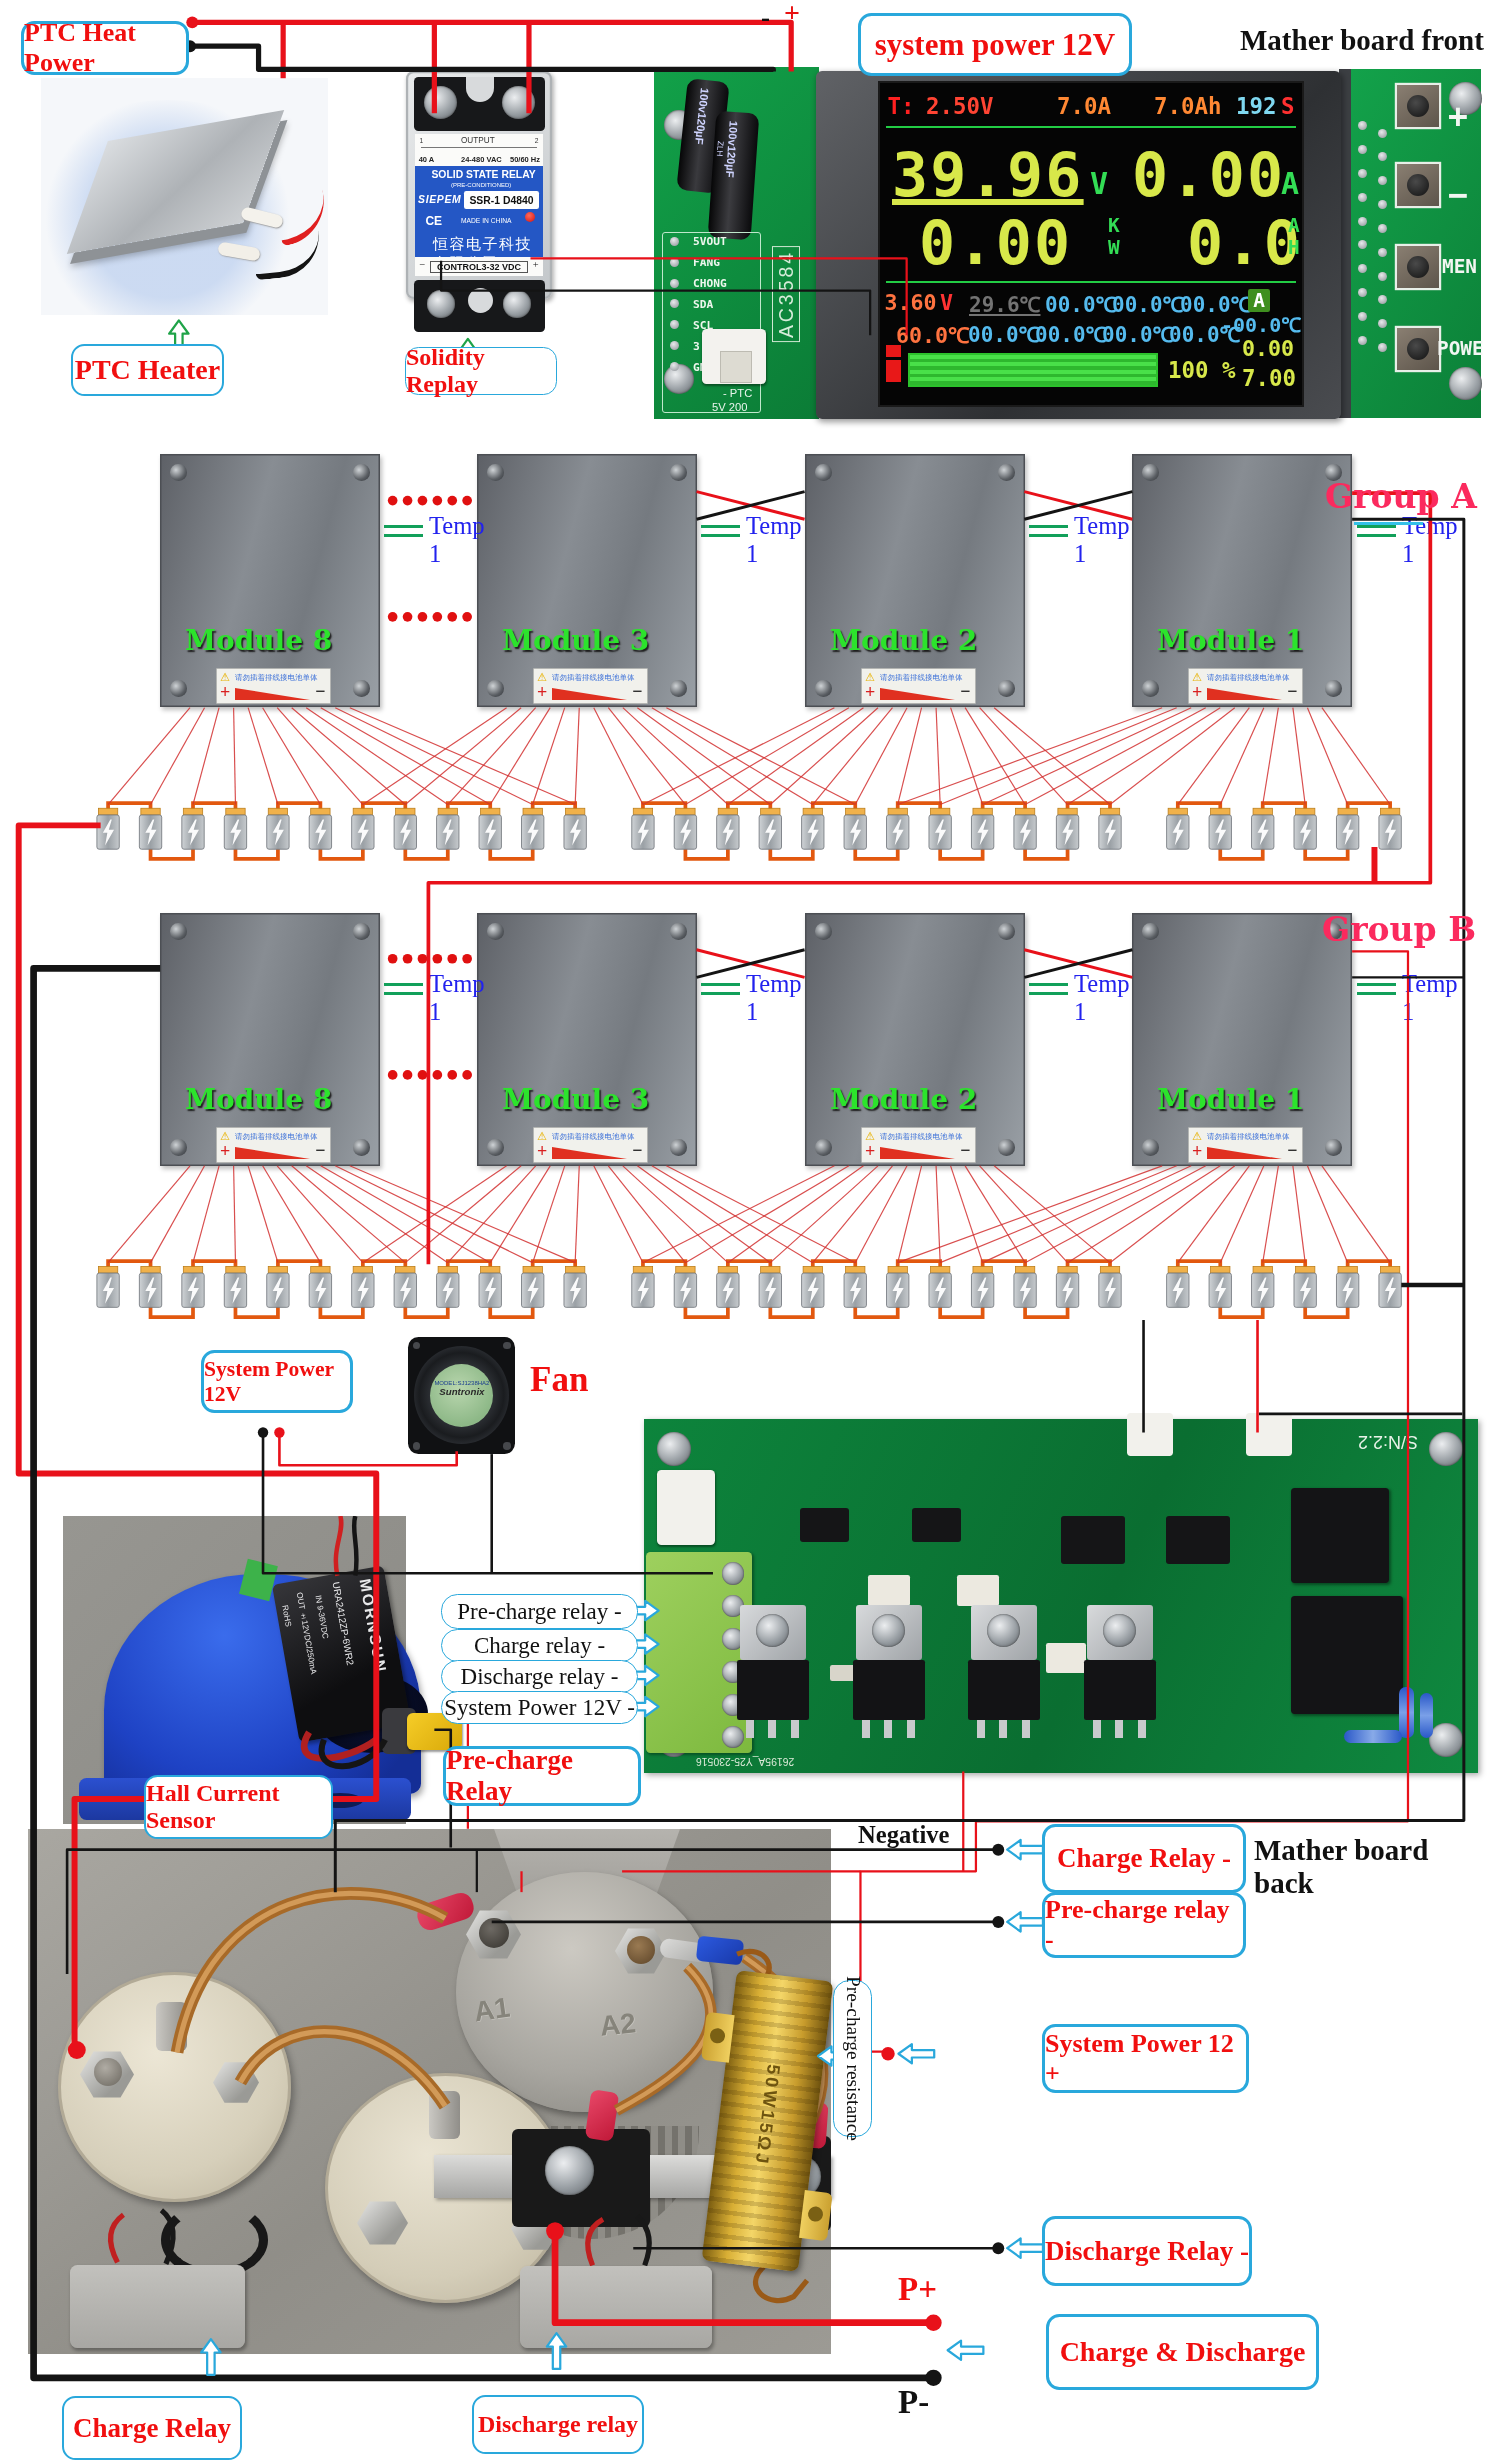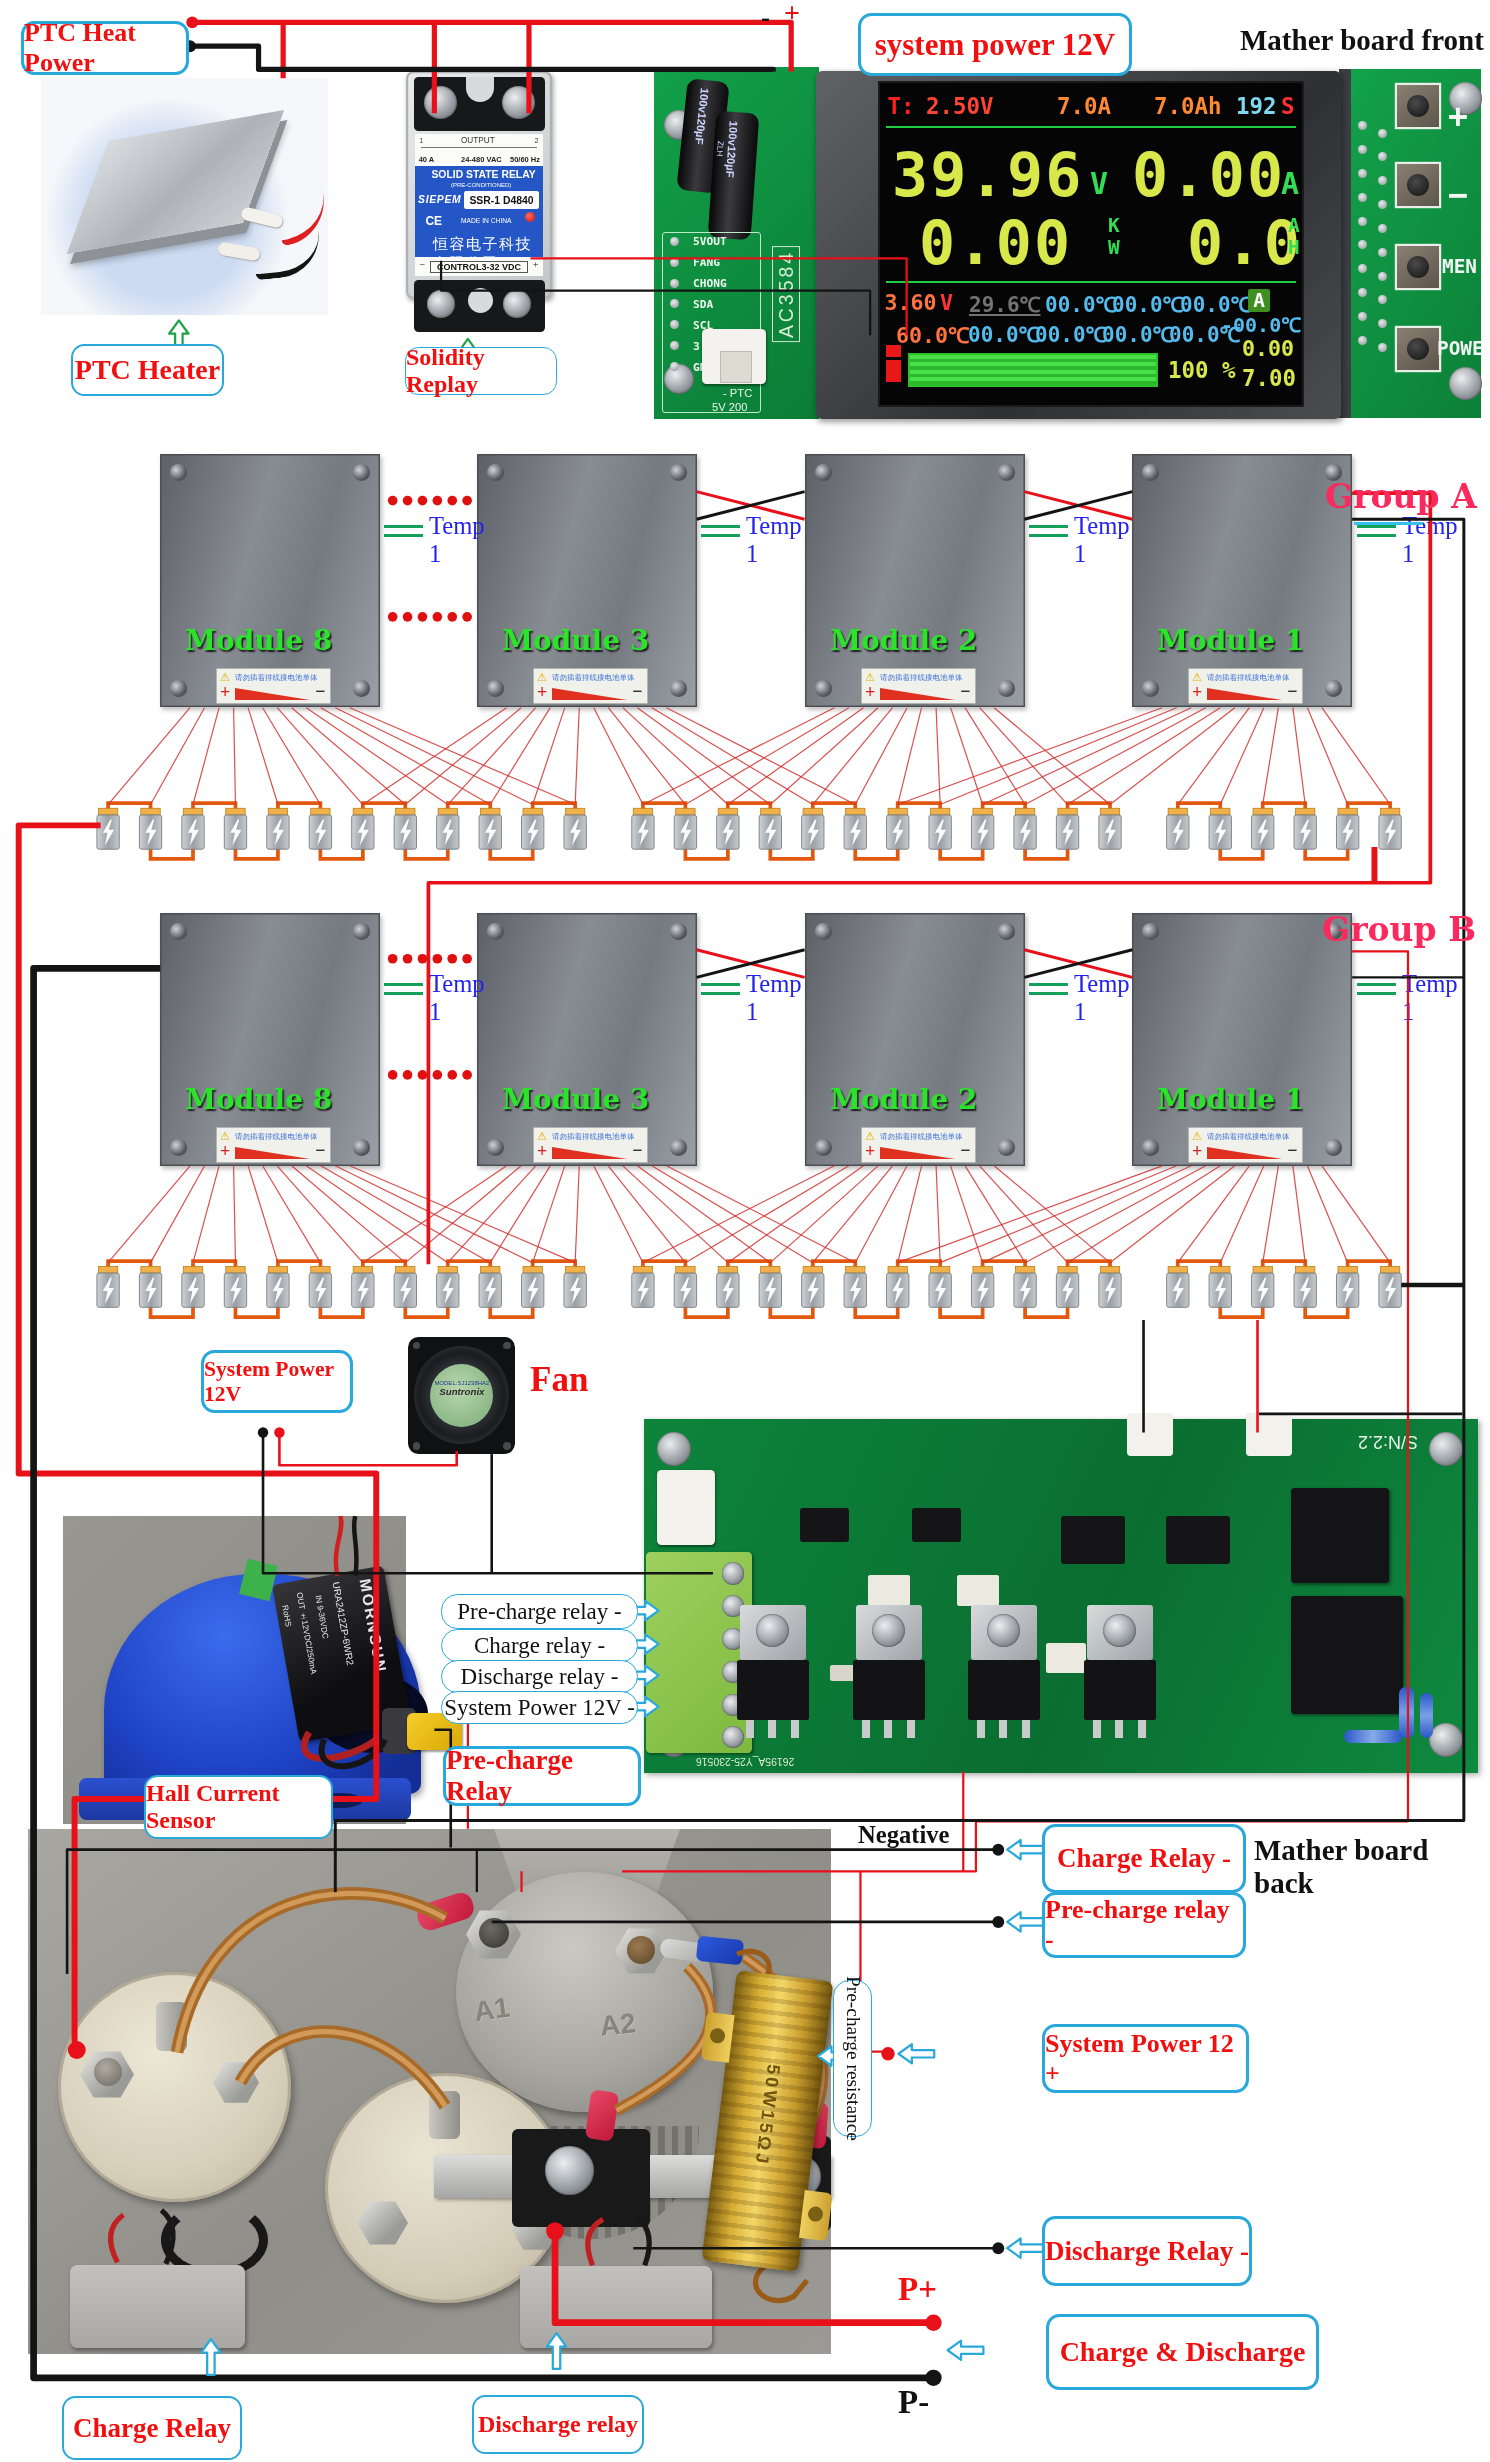--- a/index.html
+++ b/index.html
@@ -135,21 +135,21 @@
     <div class="abs" style="left:62px;top:9.7px;width:422px;height:322px;background:#050505;border:2.2px solid #1a1a1a;overflow:hidden;">
 
       <span class="scrn-num abs" style="left:7.5px;top:10.4px;font-size:22.4px;color:#ff2020;">T:</span>
       <span class="scrn-num abs" style="left:46px;top:10.4px;font-size:22.4px;color:#ff4433;">2.50V</span>
       <span class="scrn-num abs" style="left:177px;top:10.4px;font-size:22.4px;color:#ff8833;">7.0A</span>
       <span class="scrn-num abs" style="left:274px;top:10.4px;font-size:22.4px;color:#ff8833;">7.0Ah</span>
       <span class="scrn-num abs" style="left:356px;top:10.4px;font-size:22.4px;color:#7fd8f0;">192</span>
       <span class="scrn-num abs" style="left:401px;top:10.4px;font-size:22.4px;color:#ff3030;">S</span>
       <div class="abs" style="left:6px;top:43px;width:410px;height:2.2px;background:#22cc44;"></div>
 
-      <span class="scrn-num abs" style="left:12px;top:57px;font-size:60px;color:#d8e84a;letter-spacing:2.2px;">39.96</span>
+      <span class="scrn-num abs" style="left:12px;top:57px;font-size:60px;color:#d8e84a;letter-spacing:2.2px;text-decoration:underline;">39.96</span>
       <span class="scrn-num abs" style="left:210px;top:83px;font-size:30px;color:#33dd55;">V</span>
       <span class="scrn-num abs" style="left:252px;top:57px;font-size:60px;color:#d8e84a;letter-spacing:2.2px;">0.00</span>
       <span class="scrn-num abs" style="left:401px;top:83px;font-size:30px;color:#33dd55;">A</span>
       <span class="scrn-num abs" style="left:39px;top:125px;font-size:60px;color:#d8e84a;letter-spacing:2.2px;">0.00</span>
       <span class="scrn-num abs" style="left:228px;top:131px;font-size:19.4px;color:#33dd55;">K</span>
       <span class="scrn-num abs" style="left:228px;top:153px;font-size:19.4px;color:#33dd55;">W</span>
       <span class="scrn-num abs" style="left:307px;top:125px;font-size:60px;color:#d8e84a;letter-spacing:2.2px;">0.0</span>
       <span class="scrn-num abs" style="left:408px;top:131px;font-size:19.4px;color:#33dd55;">A</span>
       <span class="scrn-num abs" style="left:408px;top:153px;font-size:19.4px;color:#33dd55;">H</span>
       <div class="abs" style="left:6px;top:198px;width:410px;height:2.2px;background:#22cc44;"></div>

